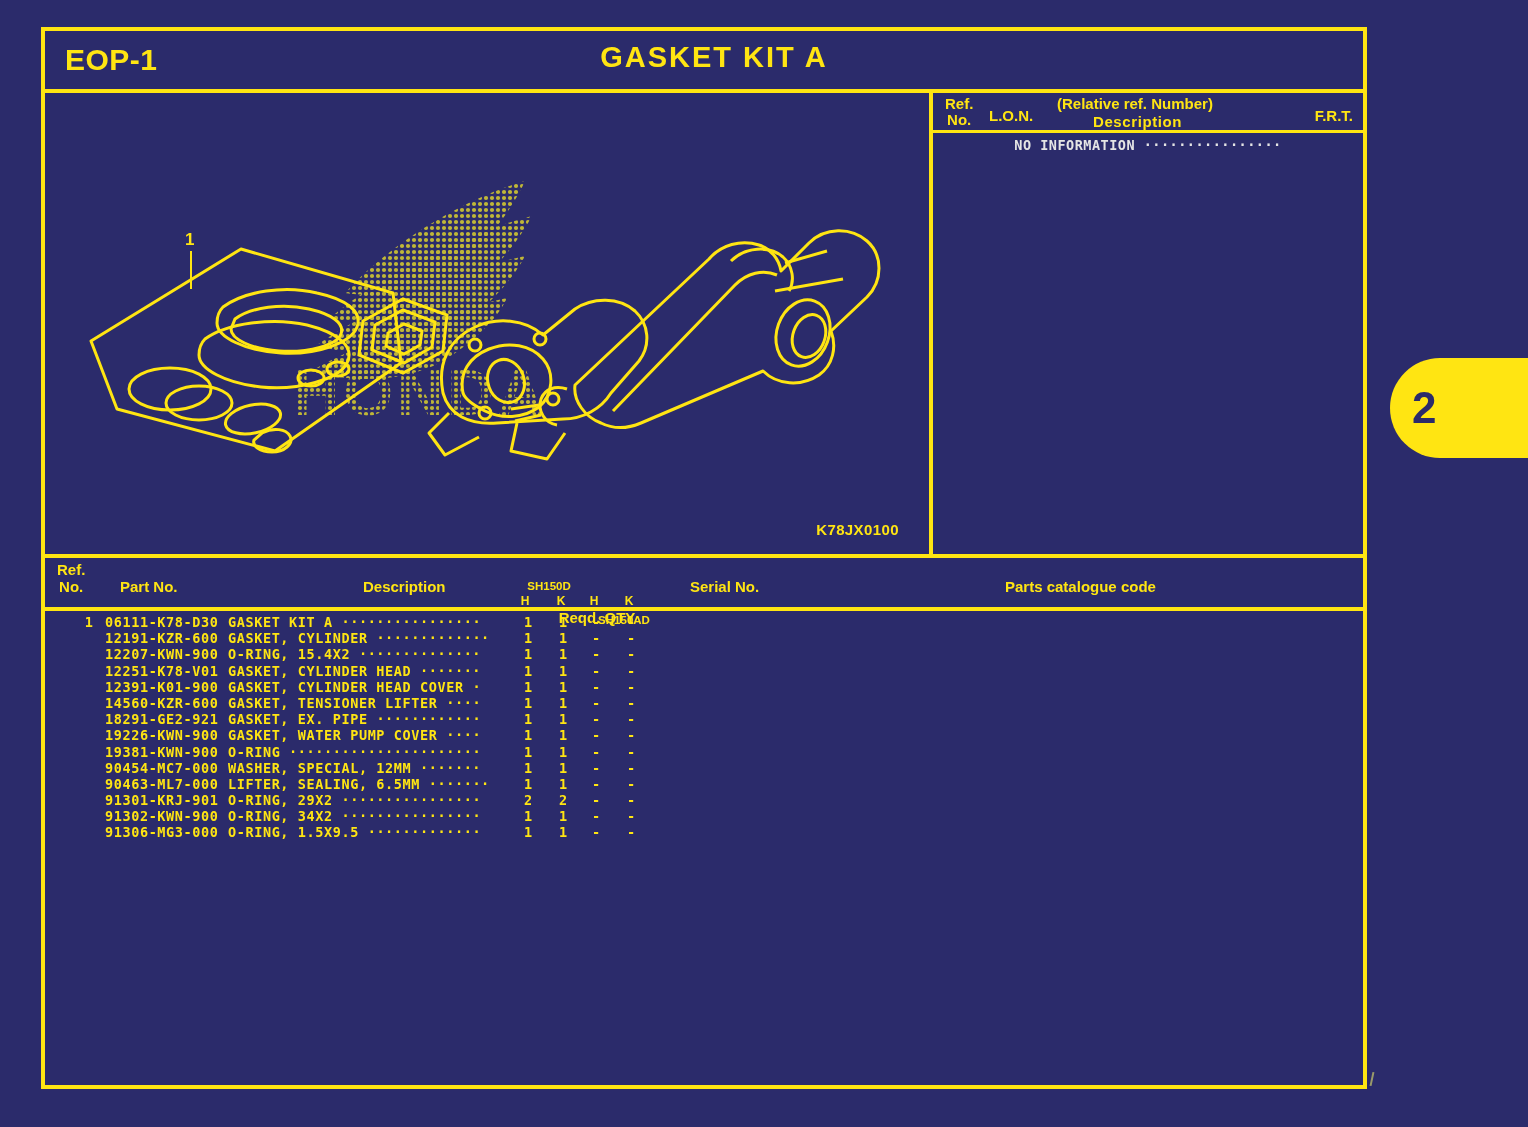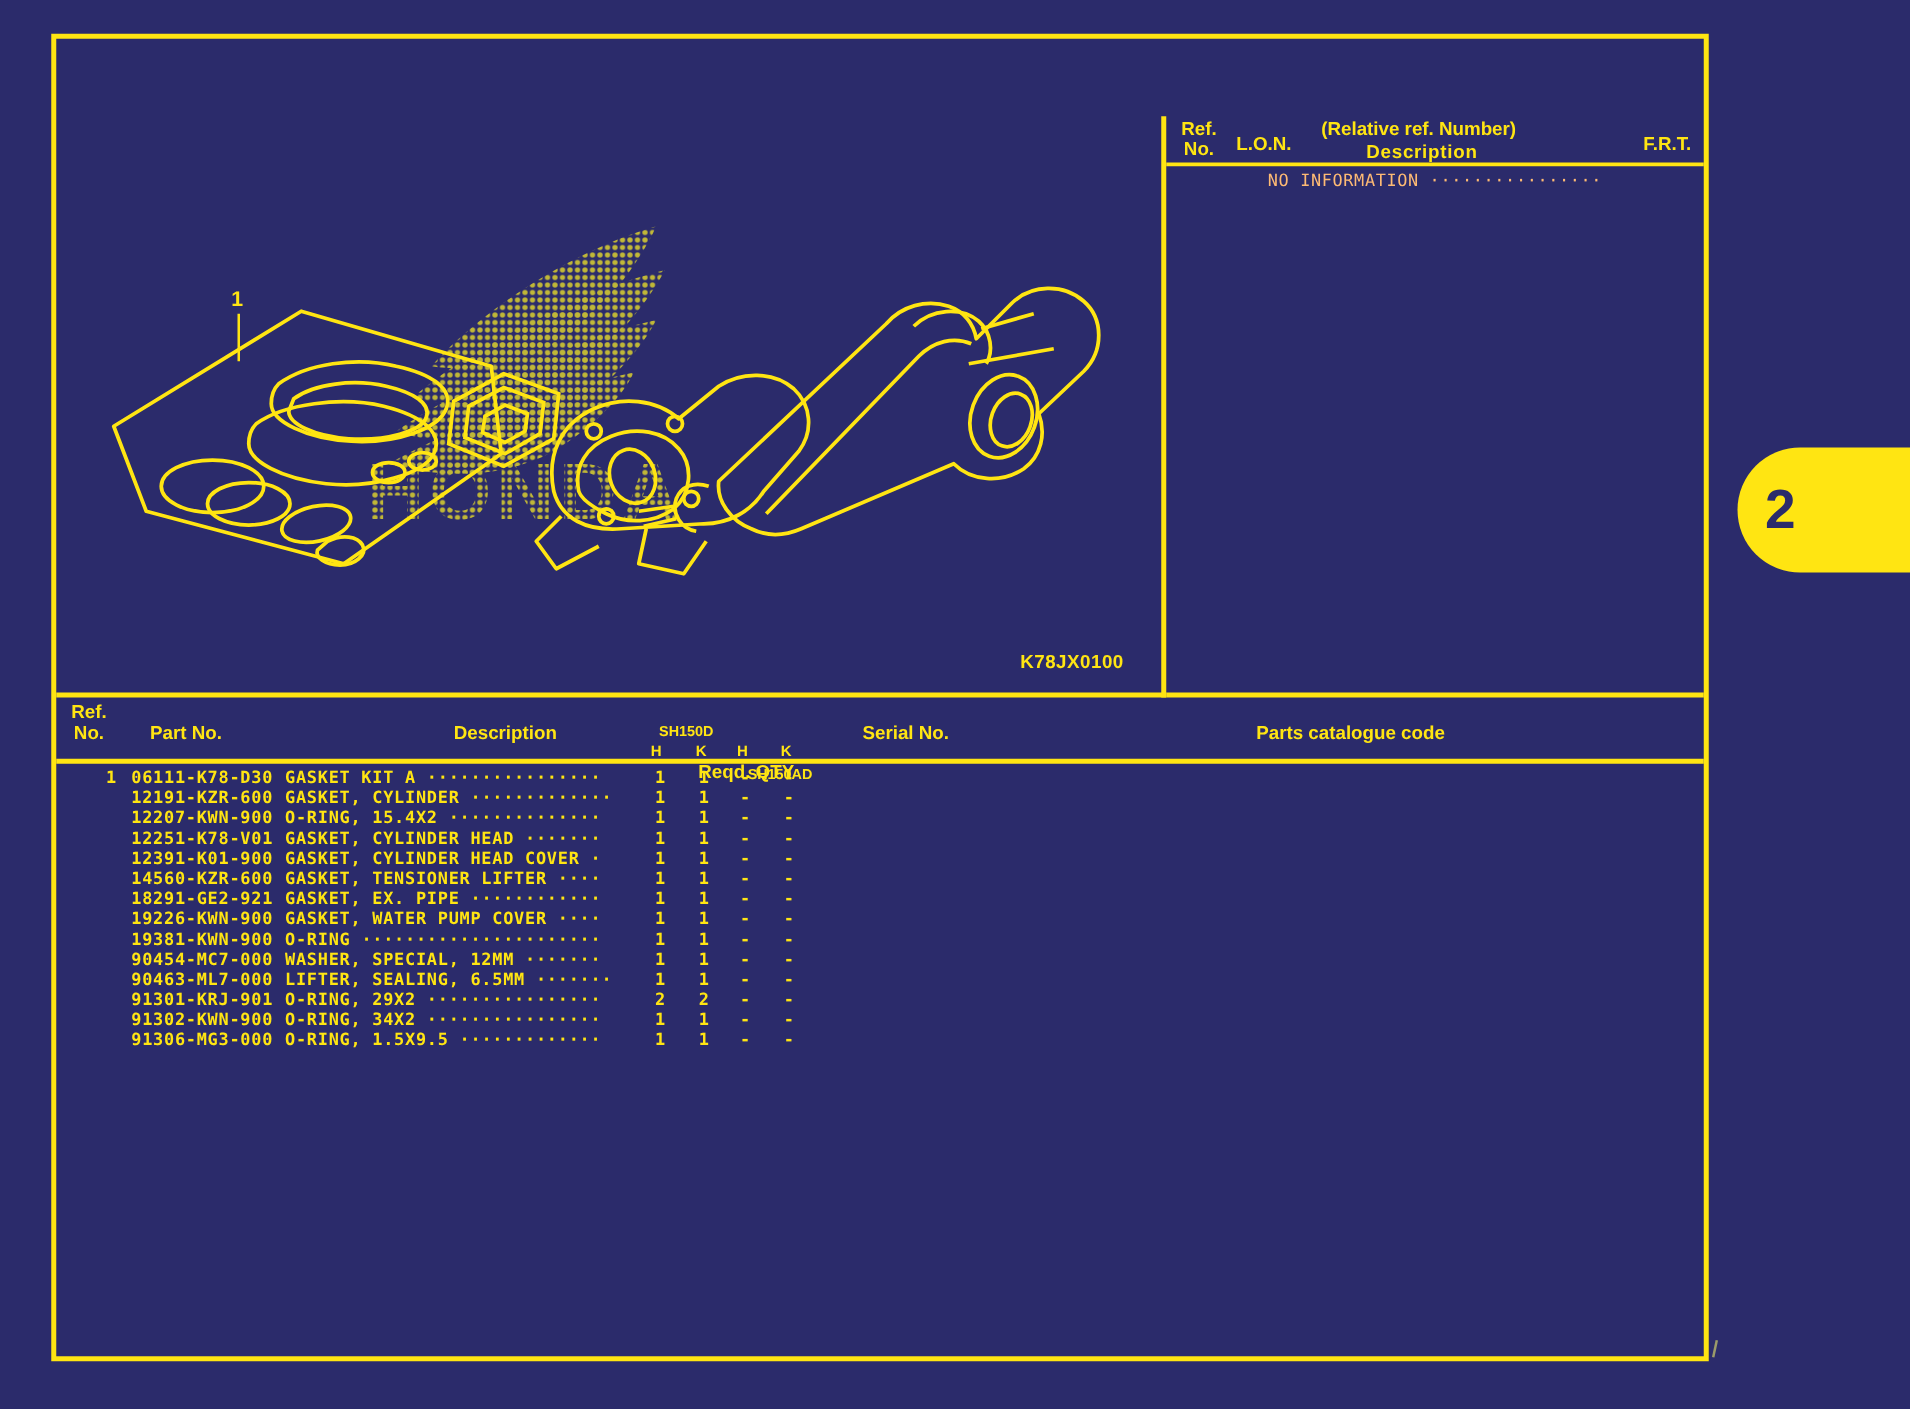--- a/index.html
+++ b/index.html
@@ -56,21 +56,21 @@
     border-bottom:3px solid #ffe512;box-sizing:border-box;
     color:#ffe512;
   }
   .refhdr .c-ref{position:absolute;left:12px;top:3px;font-size:15px;font-weight:bold;line-height:16px;text-align:center;}
   .refhdr .c-lon{position:absolute;left:56px;top:14px;font-size:15px;font-weight:bold;}
   .refhdr .c-rel{position:absolute;left:110px;top:2px;font-size:15px;font-weight:bold;margin-left:14px;}
   .refhdr .c-desc{position:absolute;left:160px;top:20px;font-size:15px;font-weight:bold;}
   .refhdr .c-frt{position:absolute;right:10px;top:14px;font-size:15px;font-weight:bold;text-align:right;}
   .noinfo{
     position:absolute;left:0;top:44px;width:100%;text-align:center;
-    color:#fdba74;font-size:13.5px;font-weight:normal;
+    color:#e5e5e5;font-size:13.5px;font-weight:bold;
     font-family:"DejaVu Sans Mono","Liberation Mono",monospace;
     letter-spacing:.5px;
   }
   
   .tbl-hdr{
     position:absolute;left:0;top:527px;width:100%;height:53px;
     border-bottom:4px solid #ffe512;box-sizing:border-box;color:#ffe512;
   }
   .th{position:absolute;font-size:15px;font-weight:bold;}
   .th-refno{left:12px;top:3px;line-height:17px;text-align:center;}
@@ -111,20 +111,24 @@
   .corner-tick{
     position:absolute;left:1371px;top:1072px;
     width:2px;height:14px;background:#9a9a6a;transform:rotate(12deg);
   }
 </style>
 </head>
 <body>
 
 <div class="page">
 
+  <div class="hdr">
+    <div class="hdr-code">EOP-1</div>
+    <div class="hdr-title">GASKET KIT A</div>
+  </div>
 
   <div class="illus">
     <svg width="884" height="461" viewBox="0 0 884 461">
       <defs>
         <pattern id="halftone" width="6" height="6" patternUnits="userSpaceOnUse">
           <circle cx="3" cy="3" r="2.1" fill="#c9bf35"></circle>
         </pattern>
       </defs>
 
       <g opacity="0.95">

